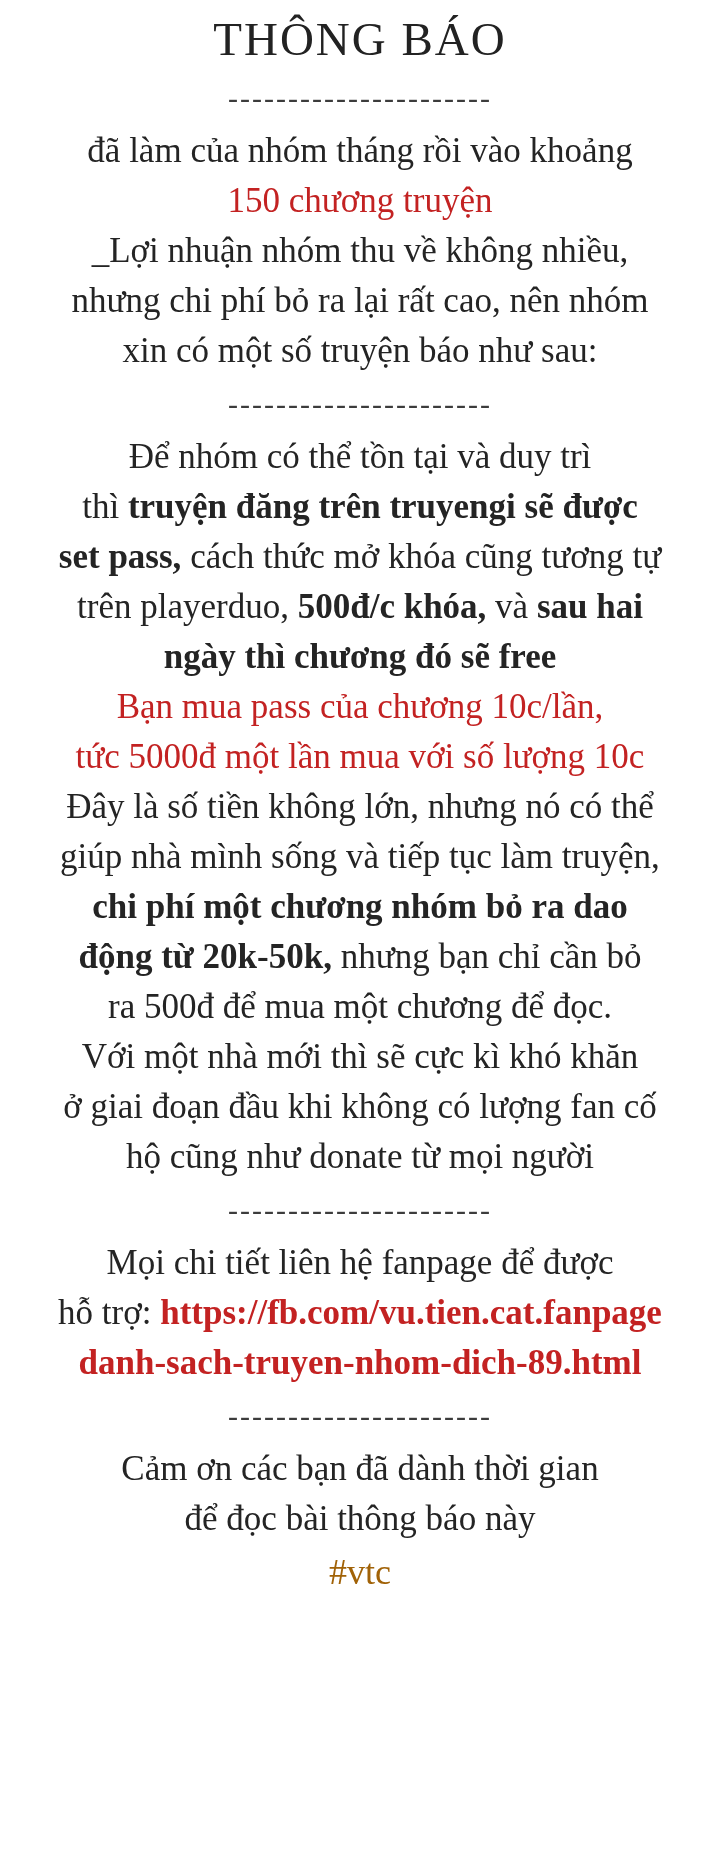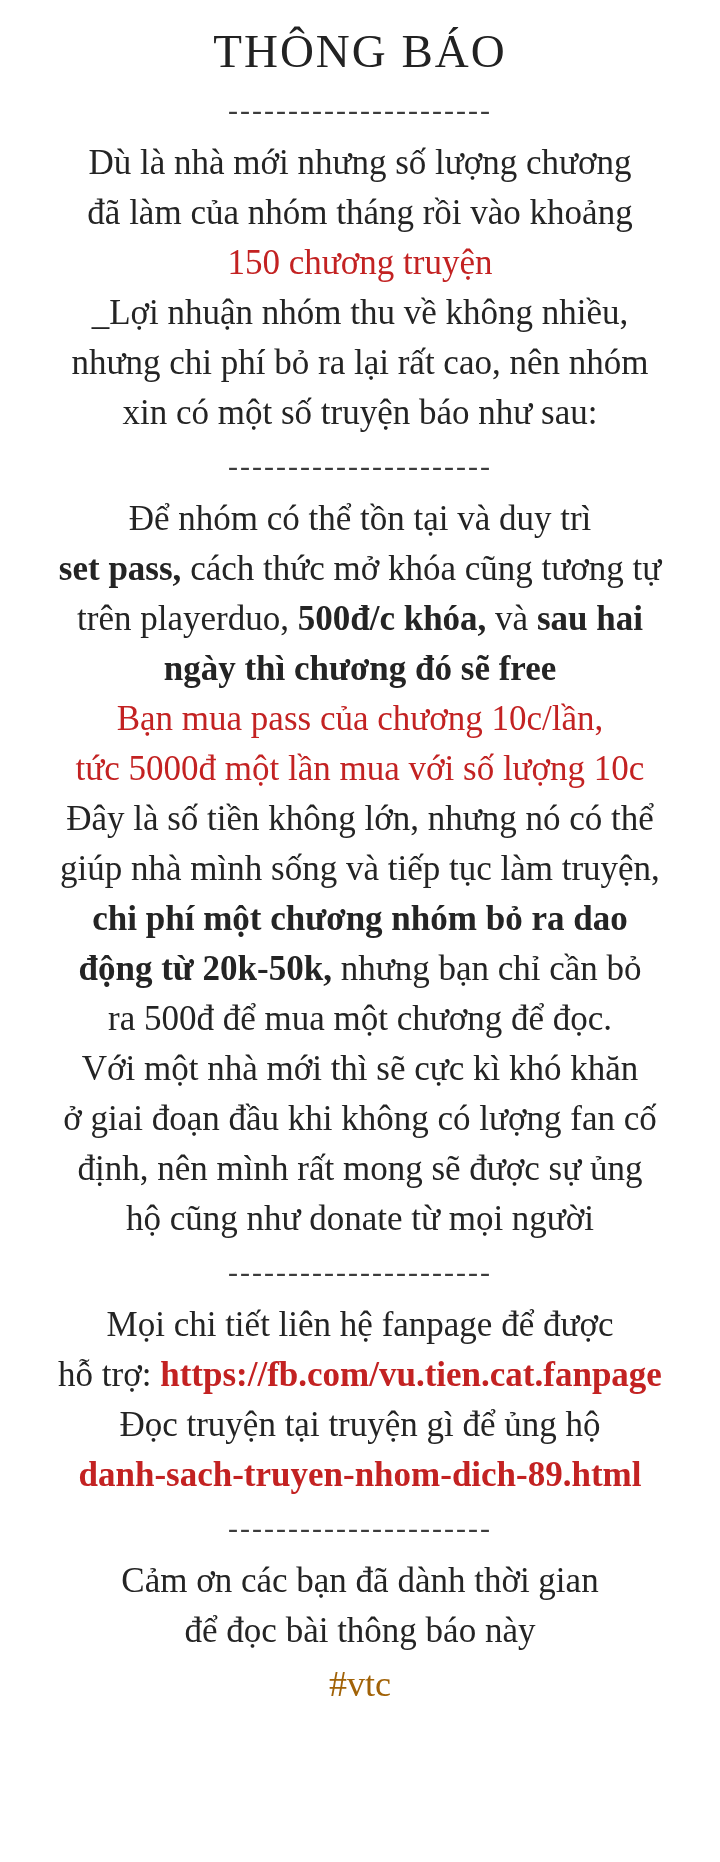--- a/index.html
+++ b/index.html
@@ -10,21 +10,21 @@
   body {
     width: 720px;
     height: 1862px;
     overflow: hidden;
     font-family: "Liberation Serif", "DejaVu Serif", serif;
     color: #1f1f1f;
     text-align: center;
   }
   .page {
     width: 720px;
-    padding-top: 20px;
+    padding-top: 8px;
     box-sizing: border-box;
   }
   .title {
     font-size: 47px;
     line-height: 62px;
     letter-spacing: 2px;
     color: #222222;
   }
   .divider {
     font-size: 30px;
@@ -52,42 +52,42 @@
 </head>
 <body style="background: rgb(255, 255, 255);">
 
 <div class="page">
 
   <div class="title">THÔNG BÁO</div>
 
   <div class="divider">----------------------</div>
 
   <div class="line">
-    <span>Dù là nhà mới nhưng số lượng chương</span>
-  </div>
-  <div class="line">
     <span>đã làm của nhóm tháng rồi vào khoảng</span>
   </div>
   <div class="line">
     <span class="red">150 chương truyện</span>
   </div>
   <div class="line">
     <span>_Lợi nhuận nhóm thu về không nhiều,</span>
   </div>
   <div class="line">
     <span>nhưng chi phí bỏ ra lại rất cao, nên nhóm</span>
   </div>
   <div class="line">
     <span>xin có một số truyện báo như sau:</span>
   </div>
 
   <div class="divider">----------------------</div>
 
   <div class="line">
     <span>Để nhóm có thể tồn tại và duy trì</span>
+  </div>
+  <div class="line">
+    <span>thì </span><span class="b">truyện đăng trên truyengi sẽ được</span>
   </div>
   <div class="line">
     <span class="b">set pass,</span><span> cách thức mở khóa cũng tương tự</span>
   </div>
   <div class="line">
     <span>trên playerduo, </span><span class="b">500đ/c khóa,</span><span> và </span><span class="b">sau hai</span>
   </div>
   <div class="line">
     <span class="b">ngày thì chương đó sẽ free</span>
   </div>
@@ -112,36 +112,30 @@
   <div class="line">
     <span>ra 500đ để mua một chương để đọc.</span>
   </div>
   <div class="line">
     <span>Với một nhà mới thì sẽ cực kì khó khăn</span>
   </div>
   <div class="line">
     <span>ở giai đoạn đầu khi không có lượng fan cố</span>
   </div>
   <div class="line">
-    <span>định, nên mình rất mong sẽ được sự ủng</span>
-  </div>
-  <div class="line">
     <span>hộ cũng như donate từ mọi người</span>
   </div>
 
   <div class="divider">----------------------</div>
 
   <div class="line">
     <span>Mọi chi tiết liên hệ fanpage để được</span>
   </div>
   <div class="line">
     <span>hỗ trợ: </span><span class="link">https://fb.com/vu.tien.cat.fanpage</span>
-  </div>
-  <div class="line">
-    <span>Đọc truyện tại truyện gì để ủng hộ</span>
   </div>
   <div class="line">
     <span class="link">danh-sach-truyen-nhom-dich-89.html</span>
   </div>
 
   <div class="divider">----------------------</div>
 
   <div class="line">
     <span>Cảm ơn các bạn đã dành thời gian</span>
   </div>

